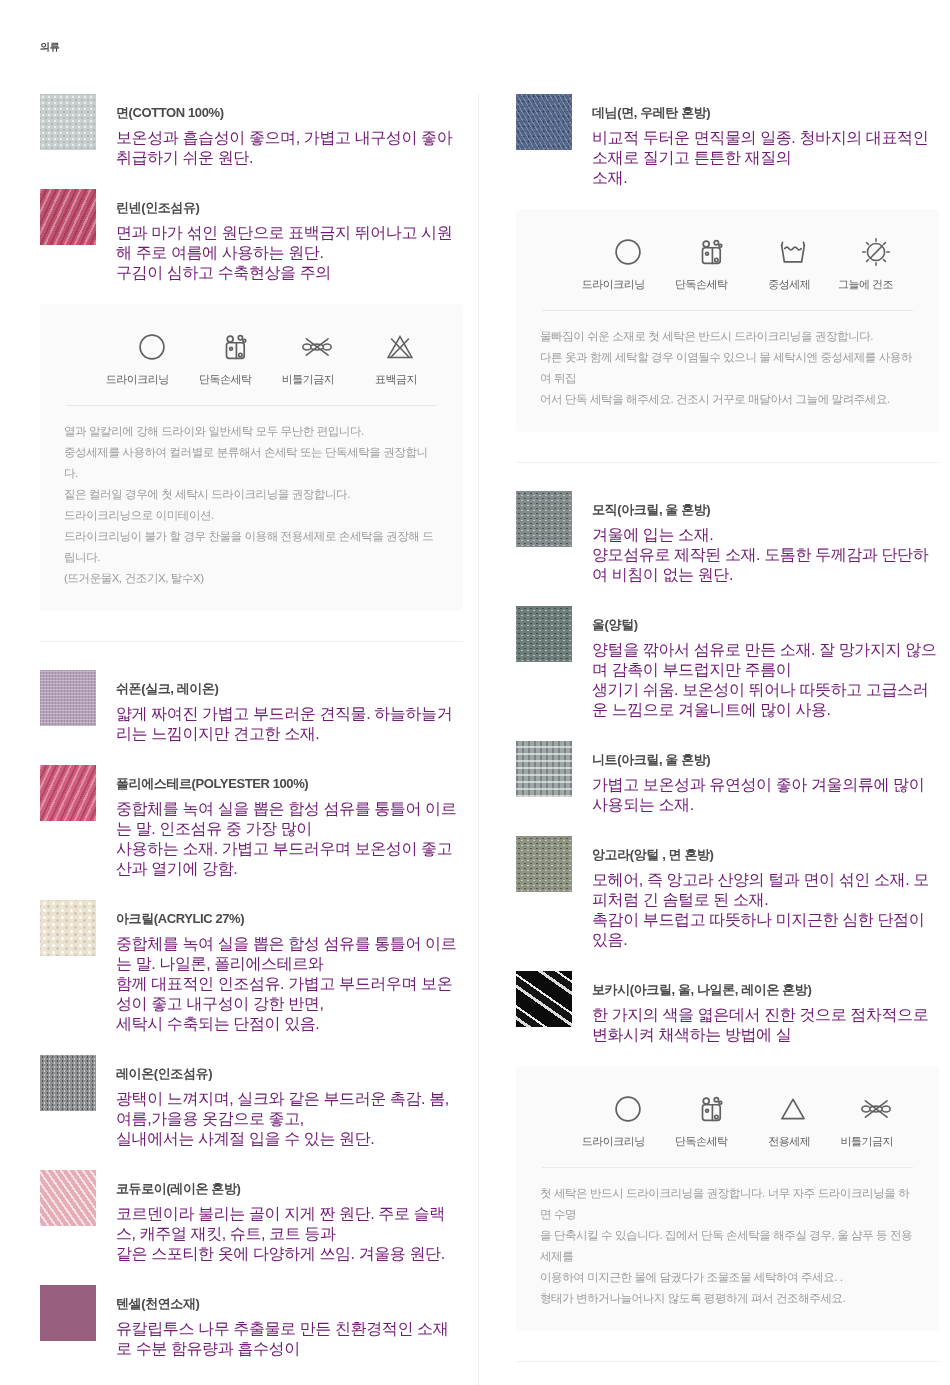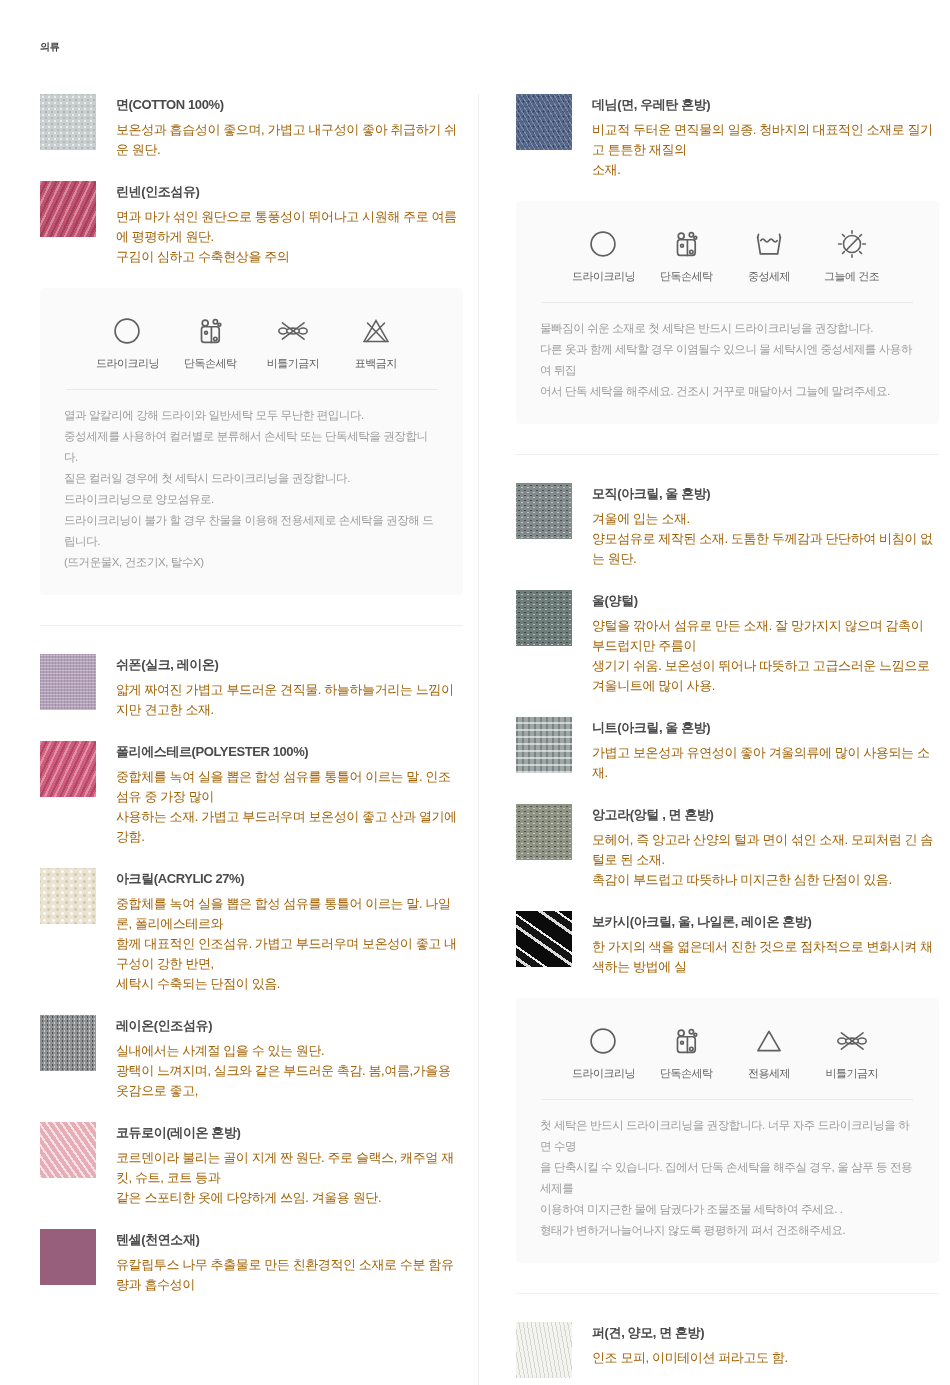--- a/index.html
+++ b/index.html
@@ -16,31 +16,31 @@
   .col.left { margin-right:15px; }
   .col.right { margin-left:37px; }
   .vdivider { width:1px; background:#ededed; flex-shrink:0; }
 
   
   .fabric-item { display:flex; margin-bottom:21px; }
   .swatch {
     width:56px; height:56px; flex-shrink:0; margin-right:20px;
     background-color:#ccc;
   }
-  .fab-text { padding-top:2px; }
+  .fab-text { padding-top:2px;margin-top:8px; }
   .fab-name { font-size:13px; font-weight:bold; color:#4a4a4a; margin-bottom:6px; letter-spacing:-0.4px; }
-  .fab-desc { font-size:13px; color:#a16207; line-height:20px; letter-spacing:-0.4px; }
+  .fab-desc { font-size:16px; color:#701a75; line-height:20px; letter-spacing:-0.4px; }
 
   
   .care-box {
     background:#fafafa; border-radius:4px;
     padding:26px 24px 22px 24px; margin-bottom:30px; margin-top:1px;
   }
   .care-icons { display:flex; justify-content:space-between; padding:0 22px; }
-  .care-icon-cell { width:86px; display:flex; flex-direction:column; align-items:center; }
+  .care-icon-cell { width:86px; display:flex; flex-direction:column; align-items:flex-end; }
   .care-icon-cell svg { width:34px; height:34px; display:block; }
   .care-icon-label { font-size:11px; color:#5f5f5f; margin-top:8px; letter-spacing:-0.5px; white-space:nowrap; }
   .care-sep { border:none; border-top:1px solid #e9e9e9; margin:18px 2px 15px 2px; }
   .care-text { font-size:11.5px; color:#9b9b9b; line-height:21px; letter-spacing:-0.4px; }
 
   .hdivider { border:none; border-top:1px solid #efefef; margin:0 0 28px 0; }
   .col .hdivider { margin-top:2px; }
 
   
   .sw-cotton { background-image:radial-gradient(rgba(255,255,255,.6) 22%, rgba(0,0,0,0) 24%), radial-gradient(rgba(110,122,122,.28) 22%, rgba(0,0,0,0) 24%); background-size:6px 6px; background-position:0 0,3px 3px; }
@@ -129,21 +129,21 @@
           <div class="swatch sw-cotton" style="background-color: rgb(201, 207, 207);"></div>
           <div class="fab-text">
             <div class="fab-name">면(COTTON 100%)</div>
             <div class="fab-desc">보온성과 흡습성이 좋으며, 가볍고 내구성이 좋아 취급하기 쉬운 원단.</div>
           </div>
         </div>
         <div class="fabric-item">
           <div class="swatch sw-linen" style="background-color: rgb(192, 82, 112);"></div>
           <div class="fab-text">
             <div class="fab-name">린넨(인조섬유)</div>
-            <div class="fab-desc">면과 마가 섞인 원단으로 통풍성이 뛰어나고 시원해 주로 여름에 평평하게 원단.</div>
+            <div class="fab-desc">면과 마가 섞인 원단으로 표백금지 뛰어나고 시원해 주로 여름에 사용하는 원단.</div>
             <div class="fab-desc">구김이 심하고 수축현상을 주의</div>
           </div>
         </div>
         <div class="care-box">
           <div class="care-icons">
             <div class="care-icon-cell">
               <svg viewBox="0 0 24 24">
                 <use href="#sym-dryclean-circle"></use>
               </svg>
               <div class="care-icon-label">드라이크리닝</div>
@@ -165,21 +165,21 @@
                 <use href="#sym-no-bleach"></use>
               </svg>
               <div class="care-icon-label">표백금지</div>
             </div>
           </div>
           <hr class="care-sep">
           <div class="care-text">
             <div>열과 알칼리에 강해 드라이와 일반세탁 모두 무난한 편입니다.</div>
             <div>중성세제를 사용하여 컬러별로 분류해서 손세탁 또는 단독세탁을 권장합니다.</div>
             <div>짙은 컬러일 경우에 첫 세탁시 드라이크리닝을 권장합니다.</div>
-            <div>드라이크리닝으로 양모섬유로.</div>
+            <div>드라이크리닝으로 이미테이션.</div>
             <div>드라이크리닝이 불가 할 경우 찬물을 이용해 전용세제로 손세탁을 권장해 드립니다.</div>
             <div>(뜨거운물X, 건조기X, 탈수X)</div>
           </div>
         </div>
         <hr class="hdivider">
         <div class="fabric-item">
           <div class="swatch sw-chiffon" style="background-color: rgb(180, 162, 186);"></div>
           <div class="fab-text">
             <div class="fab-name">쉬폰(실크, 레이온)</div>
             <div class="fab-desc">얇게 짜여진 가볍고 부드러운 견직물. 하늘하늘거리는 느낌이지만 견고한 소재.</div>
@@ -199,22 +199,22 @@
             <div class="fab-name">아크릴(ACRYLIC 27%)</div>
             <div class="fab-desc">중합체를 녹여 실을 뽑은 합성 섬유를 통틀어 이르는 말. 나일론, 폴리에스테르와</div>
             <div class="fab-desc">함께 대표적인 인조섬유. 가볍고 부드러우며 보온성이 좋고 내구성이 강한 반면,</div>
             <div class="fab-desc">세탁시 수축되는 단점이 있음.</div>
           </div>
         </div>
         <div class="fabric-item">
           <div class="swatch sw-rayon" style="background-color: rgb(143, 145, 146);"></div>
           <div class="fab-text">
             <div class="fab-name">레이온(인조섬유)</div>
+            <div class="fab-desc">광택이 느껴지며, 실크와 같은 부드러운 촉감. 봄,여름,가을용  옷감으로 좋고,</div>
             <div class="fab-desc">실내에서는 사계절 입을 수 있는 원단.</div>
-            <div class="fab-desc">광택이 느껴지며, 실크와 같은 부드러운 촉감. 봄,여름,가을용  옷감으로 좋고,</div>
           </div>
         </div>
         <div class="fabric-item">
           <div class="swatch sw-corduroy" style="background-color: rgb(231, 173, 182);"></div>
           <div class="fab-text">
             <div class="fab-name">코듀로이(레이온 혼방)</div>
             <div class="fab-desc">코르덴이라 불리는 골이 지게 짠 원단. 주로 슬랙스, 캐주얼 재킷, 슈트, 코트 등과</div>
             <div class="fab-desc">같은  스포티한 옷에 다양하게 쓰임. 겨울용 원단.</div>
           </div>
         </div>

